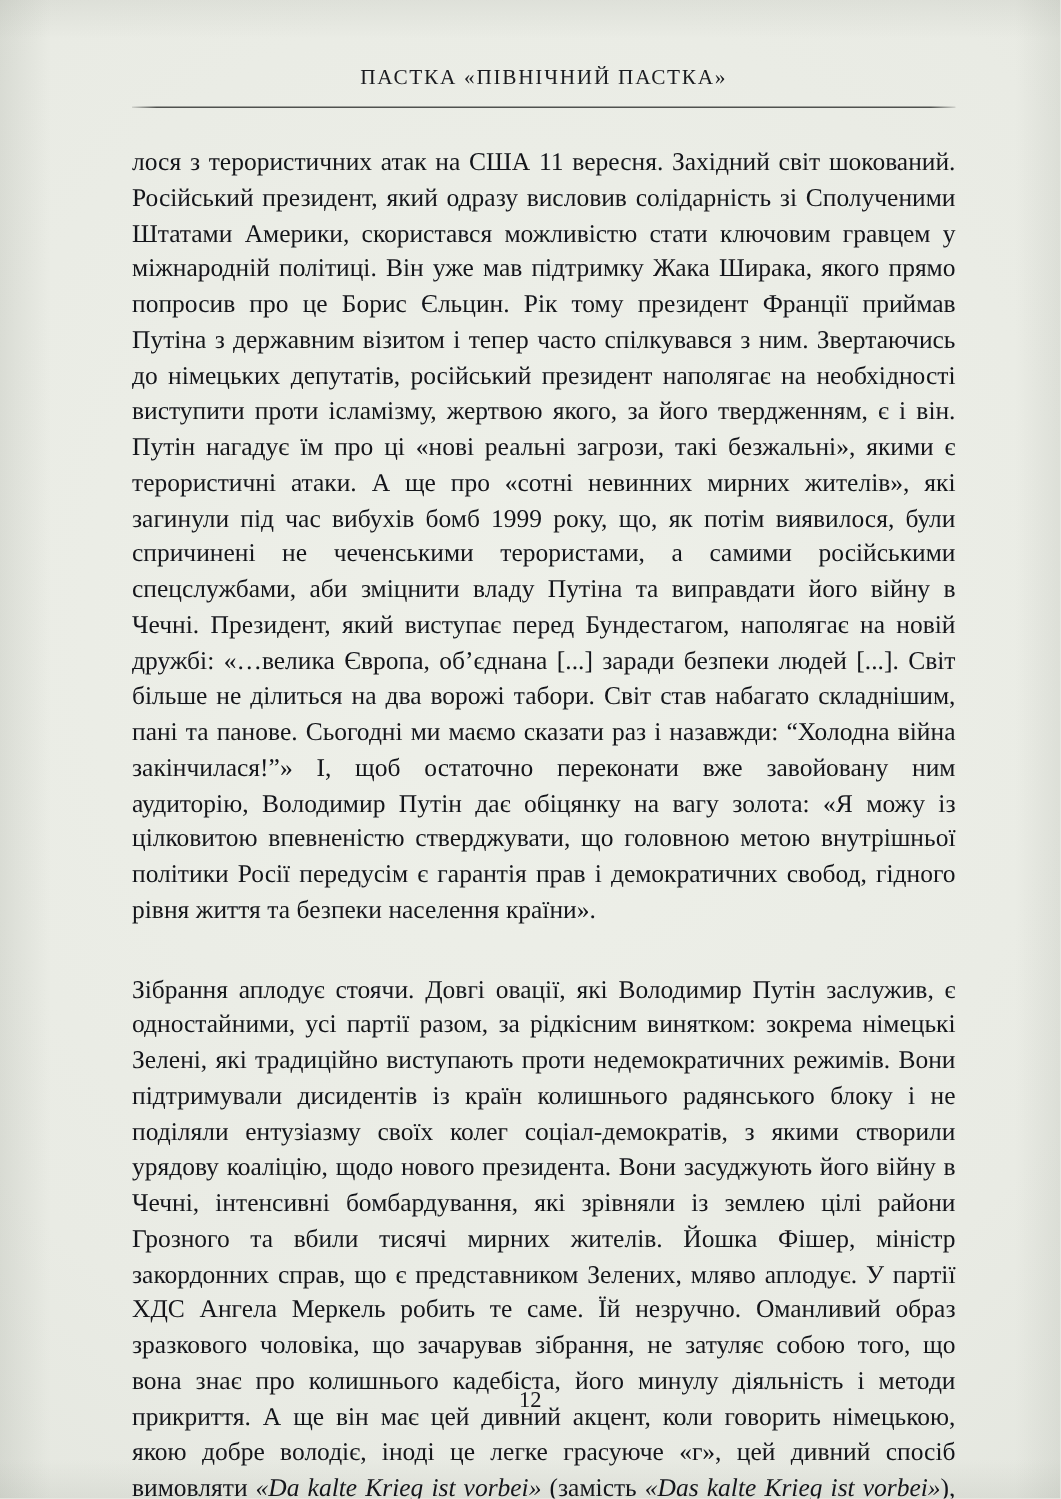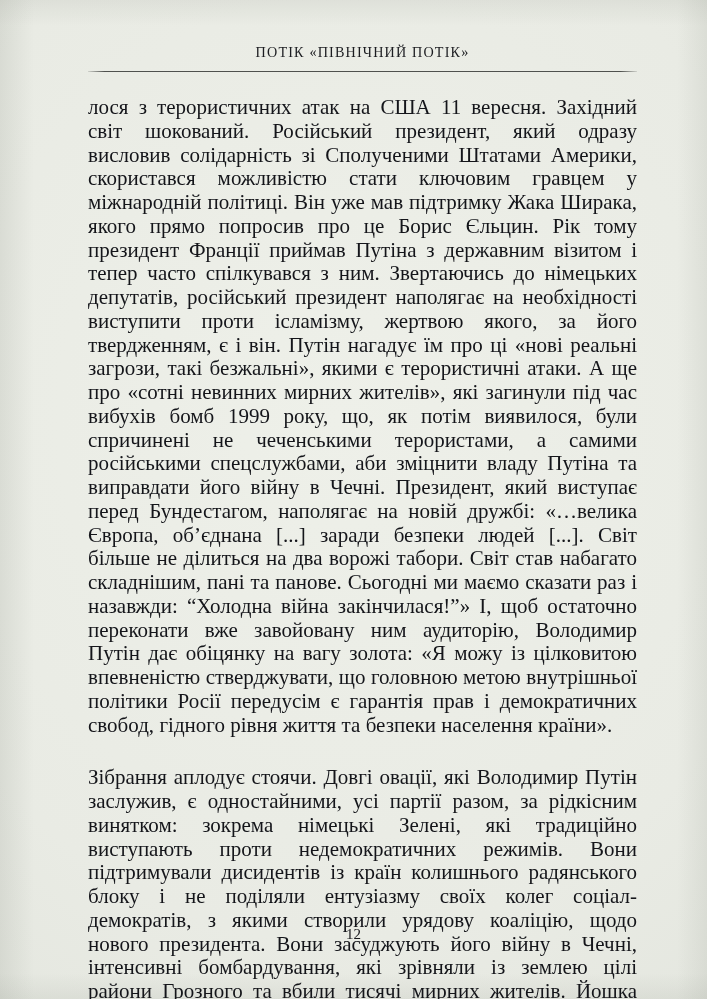--- a/index.html
+++ b/index.html
@@ -68,21 +68,21 @@
 
   .content {
     position: absolute;
     left: 88px;
     top: 96px;
     width: 549px;
   }
 
   .para {
     margin: 0;
-    font-size: 21px;
+    font-size: 17px;
     line-height: 23.75px;
     text-align: justify;
     text-justify: inter-word;
     color: #14151a;
     hyphens: manual;
     word-spacing: .1px;
   }
   .para + .para {
     margin-top: 29px;
   }
@@ -101,21 +101,21 @@
   }
 </style>
 </head>
 <body>
 
 <div class="paper"></div>
 
 <div class="page">
 
   <div class="page-header">
-    <div class="running-head">ПОТІК «ПІВНІЧНИЙ ПОТІК»</div>
+    <div class="running-head">ПАСТКА «ПІВНІЧНИЙ ПАСТКА»</div>
     <div class="header-rule"></div>
   </div>
 
   <div class="content">
     <p class="para">лося з терористичних атак на США 11 вересня. Західний світ шокований. Російський президент, який одразу висловив солідарність зі Сполученими Штатами Америки, скористався можливістю стати ключовим гравцем у міжнародній політиці. Він уже мав підтримку Жака Ширака, якого прямо попросив про це Борис Єльцин. Рік тому президент Франції приймав Путіна з державним візитом і тепер часто спілкувався з ним. Звертаючись до німецьких депутатів, російський президент наполягає на необхідності виступити проти ісламізму, жертвою якого, за його твердженням, є і він. Путін нагадує їм про ці «нові реальні загрози, такі безжальні», якими є терористичні атаки. А ще про «сотні невинних мирних жителів», які загинули під час вибухів бомб 1999 року, що, як потім виявилося, були спричинені не чеченськими терористами, а самими російськими спецслужбами, аби зміцнити владу Путіна та виправдати його війну в Чечні. Президент, який виступає перед Бундестагом, наполягає на новій дружбі: «…велика Європа, об’єднана [...] заради безпеки людей [...]. Світ більше не ділиться на два ворожі табори. Світ став набагато складнішим, пані та панове. Сьогодні ми маємо сказати раз і назавжди: “Холодна війна закінчилася!”» І, щоб остаточно переконати вже завойовану ним аудиторію, Володимир Путін дає обіцянку на вагу золота: «Я можу із цілковитою впевненістю стверджувати, що головною метою внутрішньої політики Росії передусім є гарантія прав і демократичних свобод, гідного рівня життя та безпеки населення країни».</p>
     <p class="para">Зібрання аплодує стоячи. Довгі овації, які Володимир Путін заслужив, є одностайними, усі партії разом, за рідкісним винятком: зокрема німецькі Зелені, які традиційно виступають проти недемократичних режимів. Вони підтримували дисидентів із країн колишнього радянського блоку і не поділяли ентузіазму своїх колег соціал-демократів, з якими створили урядову коаліцію, щодо нового президента. Вони засуджують його війну в Чечні, інтенсивні бомбардування, які зрівняли із землею цілі райони Грозного та вбили тисячі мирних жителів. Йошка Фішер, міністр закордонних справ, що є представником Зелених, мляво аплодує. У партії ХДС Ангела Меркель робить те саме. Їй незручно. Оманливий образ зразкового чоловіка, що зачарував зібрання, не затуляє собою того, що вона знає про колишнього кадебіста, його минулу діяльність і методи прикриття. А ще він має цей дивний акцент, коли говорить німецькою, якою добре володіє, іноді це легке грасуюче «г», цей дивний спосіб вимовляти <i>«Da kalte Krieg ist vorbei»</i> (замість <i>«Das kalte Krieg ist vorbei»</i>), що означає</p>
   </div>
 
   <div class="folio">12</div>
 

